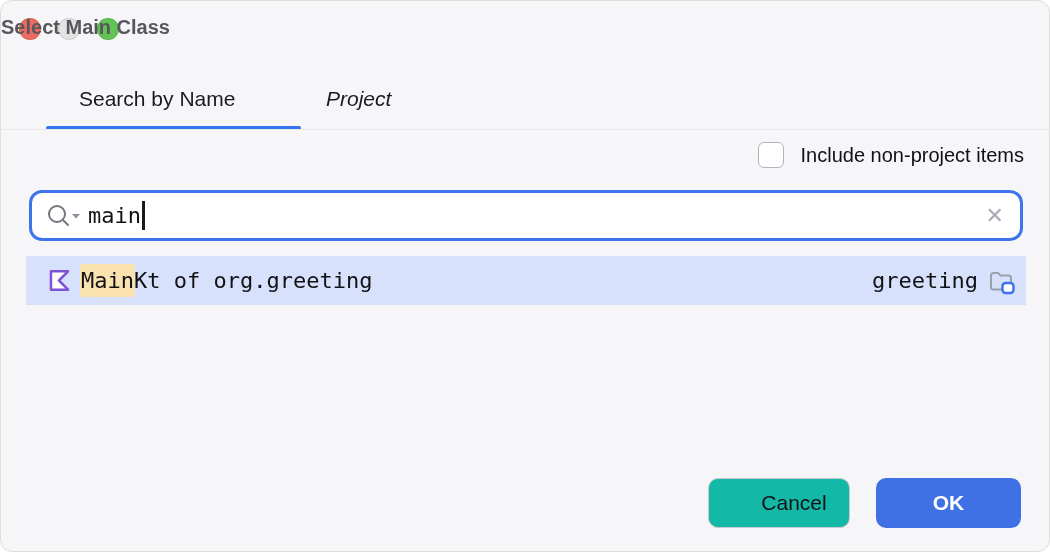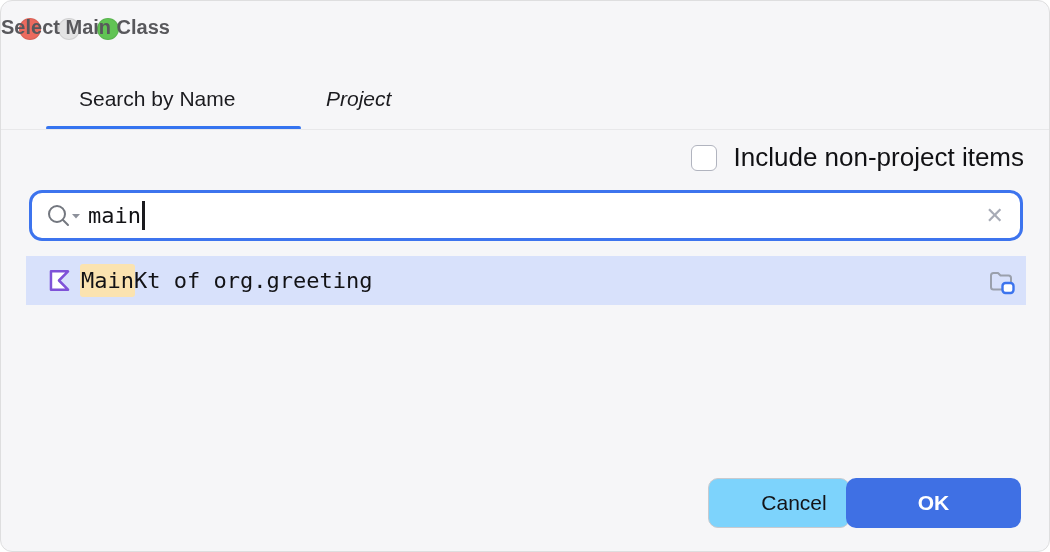--- a/index.html
+++ b/index.html
@@ -22,21 +22,21 @@
   .tab-1{left:65px;margin-left:13px;}
   .tab-2{left:325px;font-style:italic;}
   .tab-underline{position:absolute;left:45px;top:125px;width:255px;height:4px;
                  border-radius:2px;background:#3574f0;}
   .tabs-divider{position:absolute;left:0;right:0;top:128px;height:1px;background:#e8e8ea;}
 
   
   .chk-row{position:absolute;top:141px;right:25px;display:flex;align-items:center;gap:17px;}
   .chk-box{width:26px;height:26px;background:#ffffff;border:1.5px solid #b1b4bf;
            border-radius:6px;box-sizing:border-box;}
-  .chk-label{font-size:26px;color:#111114;}
+  .chk-label{font-size:20px;color:#111114;}
 
   
   .search{position:absolute;left:28px;top:189px;width:994px;height:51px;box-sizing:border-box;
           background:#ffffff;border:3px solid #3d74ee;border-radius:13px;
           display:flex;align-items:center;padding:0 16px 0 14px;}
   .search-text{font-family:"DejaVu Sans Mono","Liberation Mono",monospace;
                font-size:22px;color:#121215;margin-left:6px;}
   .caret{display:inline-block;width:3px;height:29px;background:#1a1a1e;margin-left:1px;}
   .clear-x{margin-left:auto;font-size:22px;color:#a7abb6;line-height:1;cursor:default;}
 
@@ -44,23 +44,23 @@
   .row{position:absolute;left:25px;top:255px;width:1000px;height:49px;background:#d8e1fb;
        display:flex;align-items:center;padding:0 10px 0 21px;box-sizing:border-box;
        font-family:"DejaVu Sans Mono","Liberation Mono",monospace;font-size:22px;color:#121215;}
   .row .kicon{margin-right:9px;flex:0 0 auto;}
   .hl{background:#fbe3b0;border-radius:3px;padding:4px 1px;margin:0 -1px;}
   .row-right{margin-left:auto;display:flex;align-items:center;gap:8px;}
 
   
   .btn{position:absolute;top:477px;height:50px;border-radius:10px;font-size:21px;
        font-family:"Liberation Sans",sans-serif;cursor:default;}
-  .btn-cancel{right:199px;width:142px;background:#7dd3fc;border:1.5px solid #c8cacf;
+  .btn-cancel{right:199px;width:142px;background:#14b8a6;border:1.5px solid #c8cacf;
               color:#131316;padding-left:36px;}
-  .btn-ok{right:28px;width:175px;background:#3f70e4;border:none;color:#ffffff;font-weight:600;}
+  .btn-ok{right:28px;width:145px;background:#3f70e4;border:none;color:#ffffff;font-weight:600;}
 </style>
 </head>
 <body>
 
 <div class="window">
 
   <button class="traffic tl-close"></button>
   <button class="traffic tl-min"></button>
   <button class="traffic tl-zoom"></button>
   <div class="win-title">Select Main Class</div>
@@ -90,20 +90,21 @@
 
   <div class="row">
     <span class="kicon" style="display:flex;">
       <svg width="25" height="25" viewBox="0 0 24 24">
         <path d="M20.2 3.2 L3.8 3.2 L3.8 20.8 L20.2 20.8 L11.5 12 Z" fill="#ffffff" stroke="#7f52d8" stroke-width="2.4" stroke-linejoin="round"></path>
       </svg>
     </span>
     <span class="hl">Main</span>
       <span>Kt of org.greeting</span>
     <span class="row-right">
+      <span>greeting</span>
       <span style="display:flex;">
         <svg width="30" height="30" viewBox="0 0 30 30">
           <path d="M5 9.5 C5 8.1 6.1 7 7.5 7 L12 7 L14.5 9.5 L22.5 9.5 C23.9 9.5 25 10.6 25 12 L25 21 C25 22.4 23.9 23.5 22.5 23.5 L7.5 23.5 C6.1 23.5 5 22.4 5 21 Z" fill="none" stroke="#9aa0ac" stroke-width="2" stroke-linejoin="round"></path>
           <rect x="16.5" y="17" width="11" height="10" rx="3" fill="#ffffff" stroke="#3c74ee" stroke-width="2.4"></rect>
         </svg>
       </span>
     </span>
   </div>
 
   <button class="btn btn-cancel">Cancel</button>

